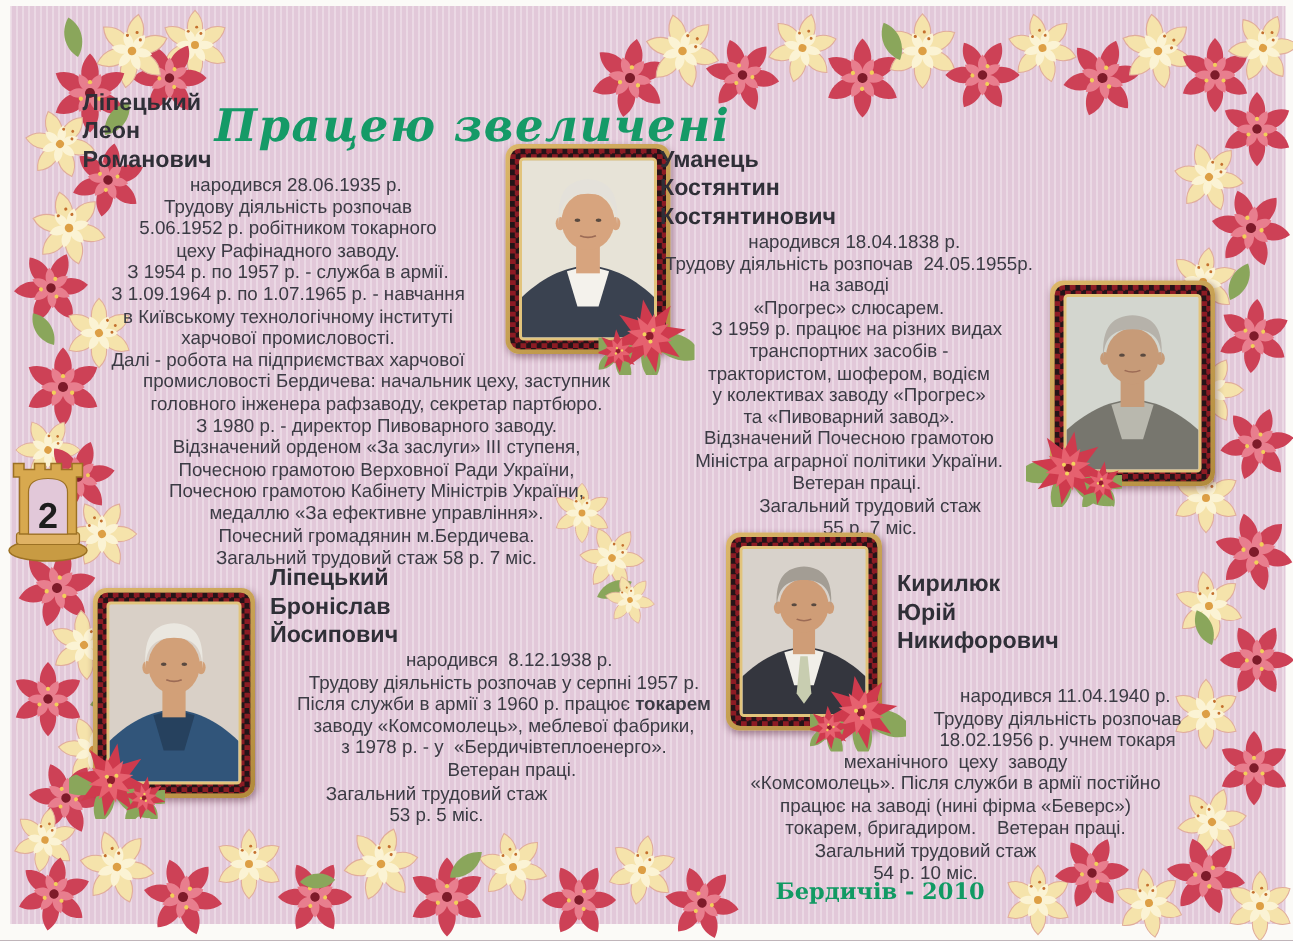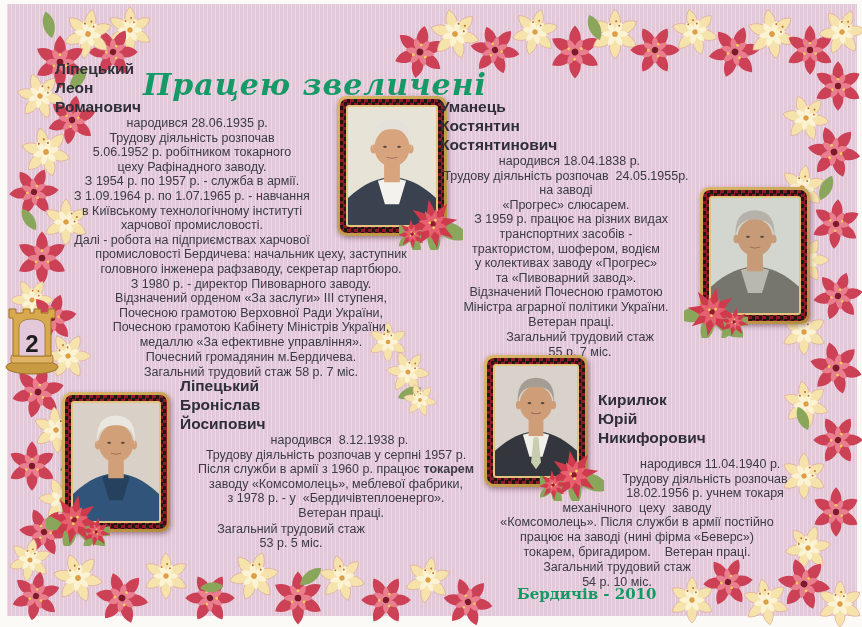--- a/index.html
+++ b/index.html
@@ -27,22 +27,22 @@
   #bio1 .photo{float:right;margin:-20px 0 6px 8px;}
   #bio2{left:440px;top:97px;width:370px;}
   #bio2 .photo{float:right;margin:33px 0 6px 8px;}
   #bio2 .stazh{width:280px;}
   #bio3{left:62px;top:376px;width:430px;}
   #bio3 .photo{float:left;margin:16px 10px 6px 0;}
   #bio3 .name{padding-right:84px;}
   #bio3 .stazh{padding-right:90px;}
   #bio4{left:462px;top:342px;width:350px;}
   #bio4 .photo{float:left;margin:13px 10px 6px 22px;}
-  #bio4 .name{margin-top:48px;padding-right:60px;}
-  #bio4 .body{margin-top:10px;}
+  #bio4 .name{margin-top:38px;padding-right:60px;}
+  #bio4 .body{margin-top:20px;}
   #bio4 .stazh{padding-right:40px;}
 
   .photo{position:relative;border-radius:9px;padding:3px;
         background:linear-gradient(135deg,#dcb76a,#b18a3c);
         box-shadow:1px 2px 5px rgba(70,25,45,.45);}
   .checker{border-radius:7px;padding:6px;
         background:#241418;
         background-image:repeating-conic-gradient(#8c1b24 0% 25%,#241418 0% 50%);
         background-size:7px 7px;}
   .pic{border:2px solid #e2c47c;border-radius:3px;overflow:hidden;background:#d8d4cc;}

